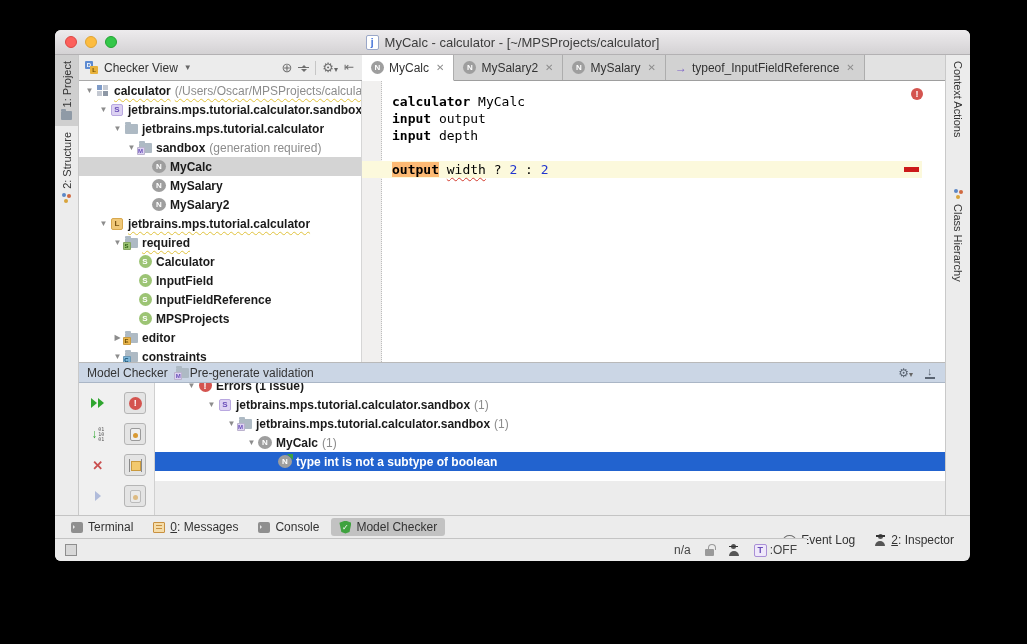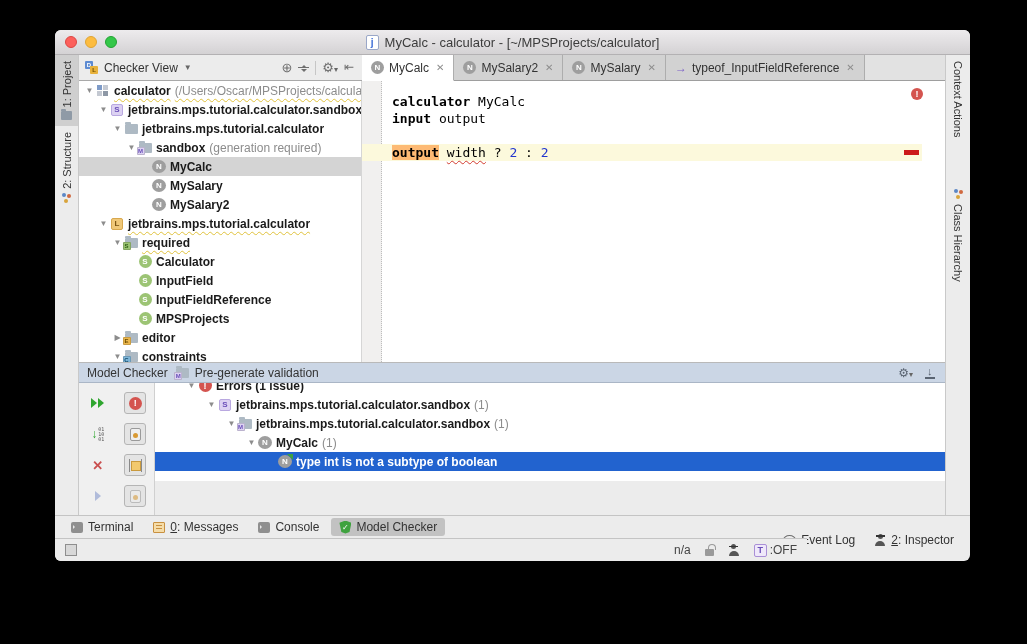--- a/index.html
+++ b/index.html
@@ -96,21 +96,21 @@
   .tk.kw { font-weight:bold; color:#000; }
   .tk.num { color:#2135CE; }
   .tk.cell { background:#fdba74; }
   .tk.err { text-decoration:underline; text-decoration-style:wavy; text-decoration-color:#D23B2E; text-decoration-thickness:1px; text-underline-offset:3px; }
   .err-badge{position:absolute;right:22px;top:7px;width:12px;height:12px;border-radius:50%;background:#D4544F;color:#fff;font-size:9px;font-weight:bold;display:flex;align-items:center;justify-content:center;}
   .stripe-mark{position:absolute;right:3px;width:15px;height:5px;background:#CC1A1A;}
   
   .mc-panel { position:absolute; left:24px; top:332px; width:866px; height:153px; background:#ECECEC; border-top:1px solid #B9B9B9; }
   .mc-header { position:absolute; left:0; top:0; width:866px; height:20px; background:#CBD6E5; border-bottom:1px solid #AAB6C6;
     display:flex; align-items:center; gap:8px; padding:0 8px; color:#333; }
-  .mc-tab { display:flex; align-items:center; gap:5px; }
+  .mc-tab { display:flex; align-items:center; }
   .mc-header .right { margin-left:auto; display:flex; gap:12px; align-items:center; color:#5A6472; }
   .mini-dl{position:relative;width:12px;height:12px;}
   .mini-dl::before{content:"↓";position:absolute;left:2px;top:-2px;font-size:11px;color:#5A6472;}
   .mini-dl::after{content:"";position:absolute;left:0;bottom:0;width:10px;height:2px;background:#5A6472;}
   .mc-toolbar { position:absolute; left:0; top:20px; width:76px; height:133px; background:#F0F0F0; border-right:1px solid #D0D0D0; overflow:hidden;
     display:grid; grid-template-columns:1fr 1fr; justify-items:center; align-content:start; row-gap:9px; padding-top:9px; }
   .mcbtn { width:22px; height:22px; display:flex; align-items:center; justify-content:center; border-radius:3px; }
   .mcbtn.framed { border:1px solid #B5B5B5; background:#E4E4E4; }
   .rerun{position:relative;width:14px;height:10px;}
   .rerun::before,.rerun::after{content:"";position:absolute;top:0;border-left:6px solid #2FA52F;border-top:5px solid transparent;border-bottom:5px solid transparent;}
@@ -344,20 +344,21 @@
         </span>
         <span class="tree-label bold">constraints</span>
       </div>
     </div>
 
   <div class="editor-pane">
     <div class="gutter"></div>
     <div class="code" id="code">
         <div class="code-line"><span class="tk kw">calculator</span><span class="tk plain"> MyCalc</span></div>
         <div class="code-line"><span class="tk kw">input</span><span class="tk plain"> output</span></div>
+        <div class="code-line"><span class="tk kw">input</span><span class="tk plain"> depth</span></div>
         <div class="code-line"></div>
         <div class="code-line current"><span class="tk kw cell">output</span><span class="tk plain"> </span><span class="tk plain err">width</span><span class="tk plain"> ? </span><span class="tk num">2</span><span class="tk plain"> : </span><span class="tk num">2</span><span class="stripe-mark" style="top: 6px;"></span></div>
       </div>
     <div class="err-badge">!</div>
   </div>
 
   <div class="mc-panel">
     <div class="mc-header">
       <span>Model Checker</span>
       <span class="mc-tab">

